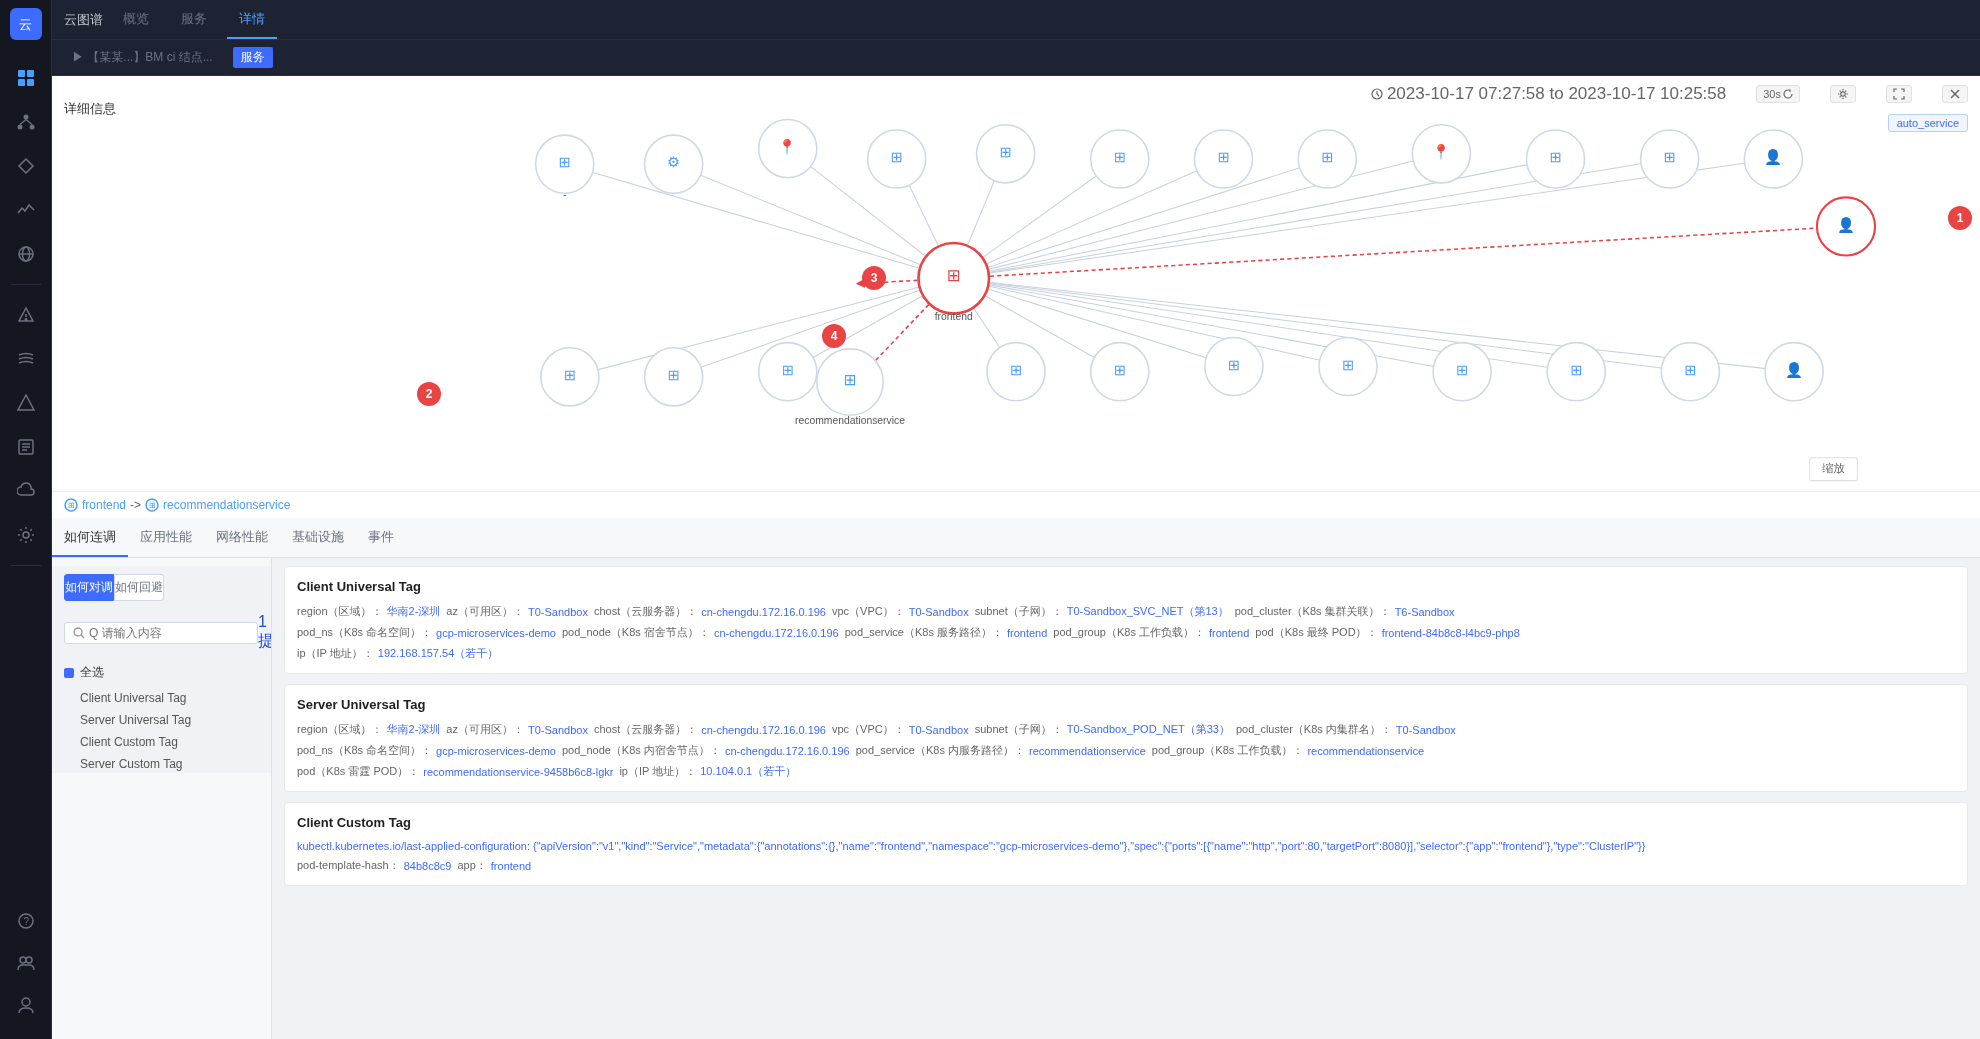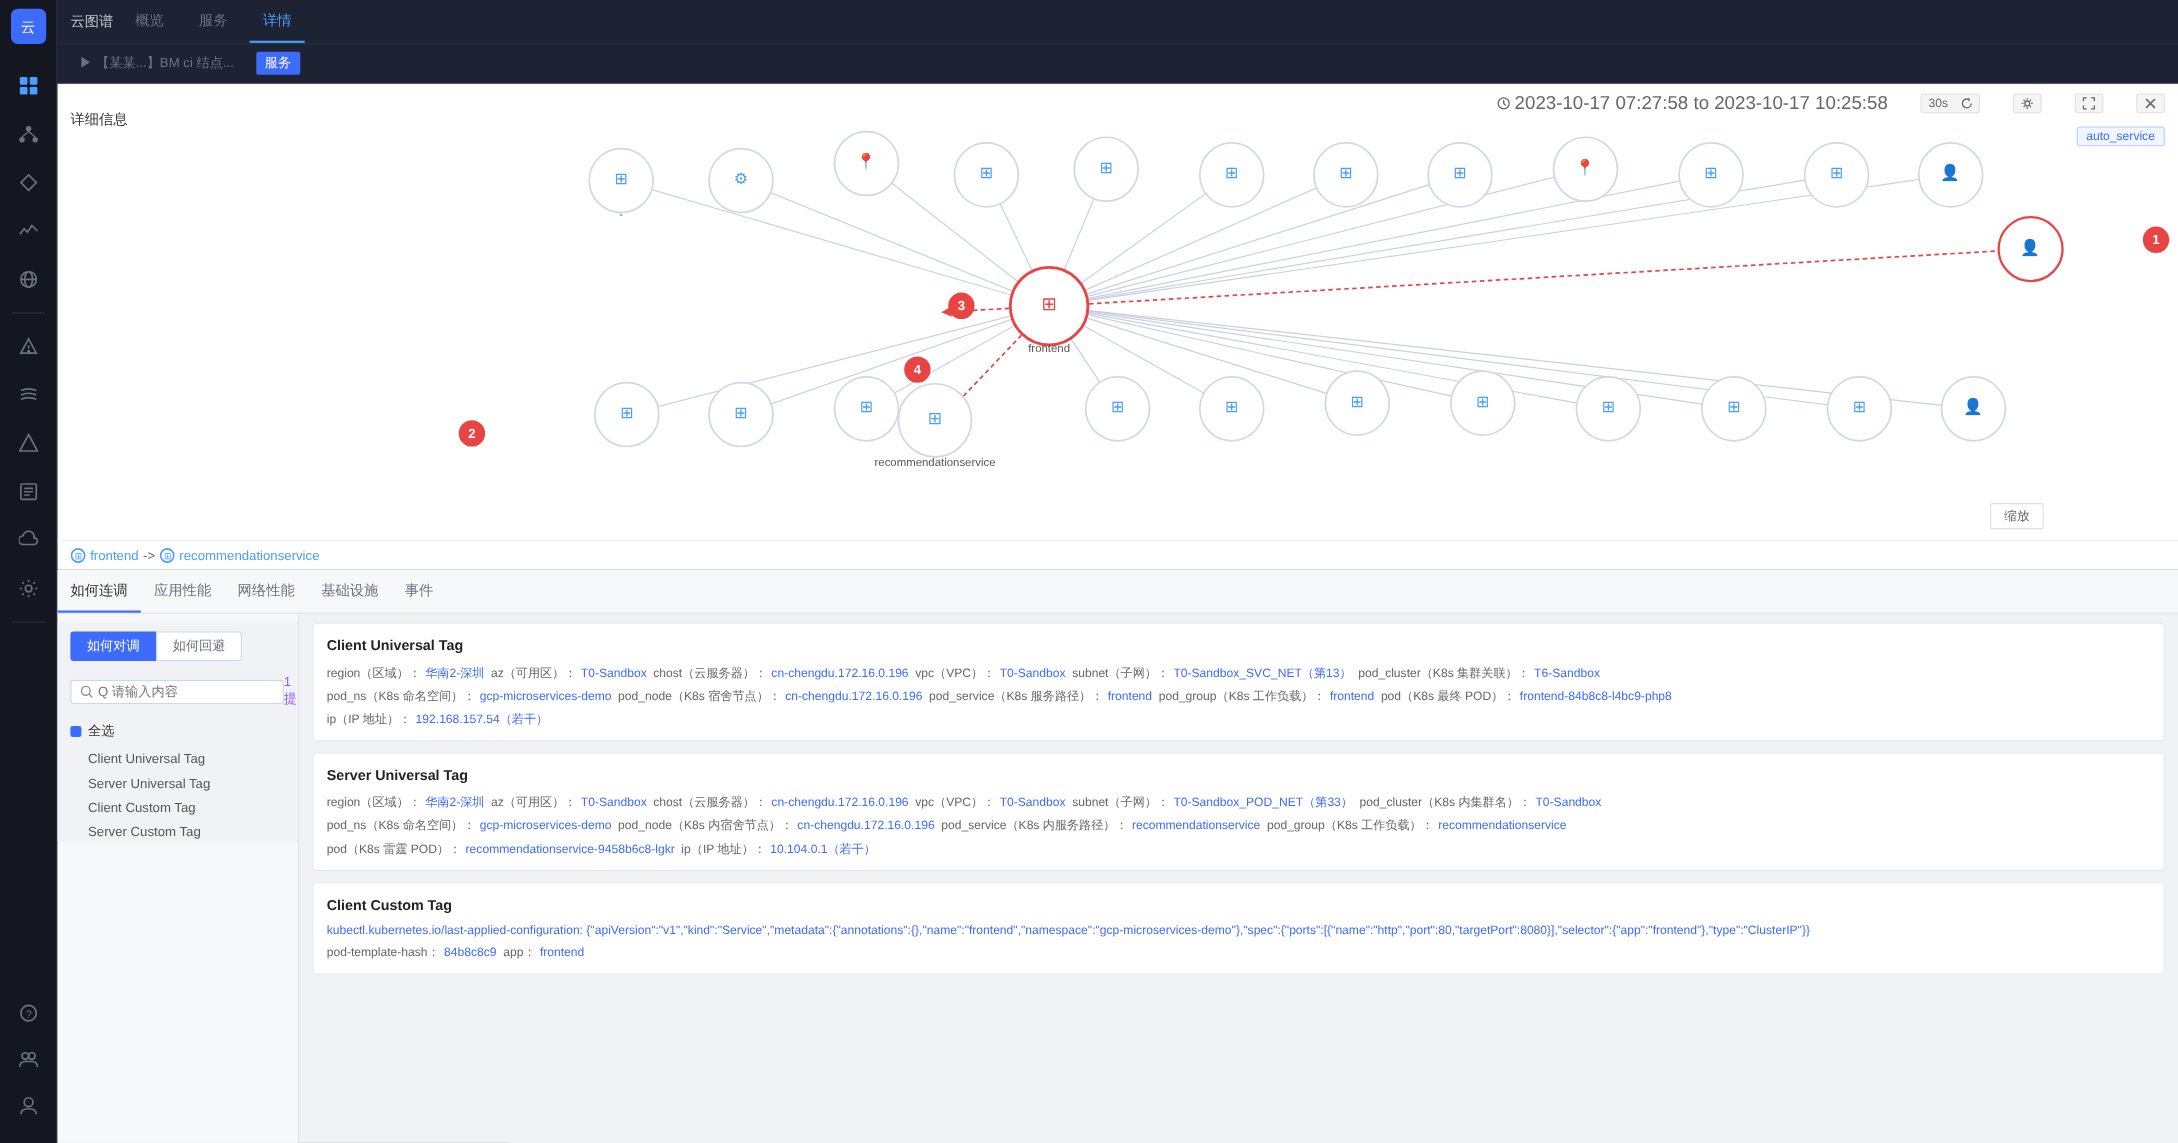--- a/index.html
+++ b/index.html
@@ -29,21 +29,21 @@
     .blue-badge { background: #3d6bfc; color: white; padding: 2px 8px; border-radius: 2px; font-size: 12px; }
 
     
     .content-area { flex: 1; display: flex; flex-direction: column; overflow: hidden; }
 
     
     .graph-section { background: white; position: relative; height: 415px; flex-shrink: 0; overflow: hidden; }
     .graph-header { position: absolute; top: 24px; left: 12px; font-size: 13px; color: #333; z-index: 10; font-weight: 500; }
     .graph-toolbar { position: absolute; top: 8px; right: 12px; display: flex; align-items: center; gap: 8px; z-index: 10; }
     .graph-time { font-size: 17px; color: #666; display: flex; align-items: center; gap: 4px; }
-    .graph-btn { background: #f5f5f5; border: 1px solid #e0e0e0; border-radius: 3px; padding: 2px 6px; cursor: pointer; font-size: 11px; color: #666; display: flex; align-items: center; gap: 12px; margin-left: 22px; }
+    .graph-btn { background: #f5f5f5; border: 1px solid #e0e0e0; border-radius: 3px; padding: 2px 6px; cursor: pointer; font-size: 11px; color: #666; display: flex; align-items: center; gap: 2px; margin-left: 22px; }
     .auto-service-tag { background: #f0f5ff; border: 1px solid #b3d0ff; border-radius: 3px; padding: 2px 8px; font-size: 11px; color: #3d6bfc; }
 
     
     .graph-svg { width: 100%; height: 100%; }
 
     
     .node-circle { fill: white; stroke: #d0d7e6; stroke-width: 1.5; }
     .node-label { font-size: 10px; fill: #555; text-anchor: middle; }
     .edge-line { stroke: #c8d0e0; stroke-width: 1; fill: none; }
     .edge-line-red { stroke: #e84444; stroke-width: 1.5; fill: none; stroke-dasharray: 4,3; }
@@ -57,30 +57,30 @@
     
     .bottom-panel { background: #f0f2f5; flex: 1; overflow-y: auto; display: flex; flex-direction: column; }
 
     
     .tabs-bar { background: #f7f8fa; border-bottom: 1px solid #e0e0e0; display: flex; align-items: center; padding: 0 0; height: 40px; flex-shrink: 0; }
     .tab-item { padding: 0 12px; height: 100%; display: flex; align-items: center; cursor: pointer; font-size: 13px; color: #6b7280; border-bottom: 2px solid transparent; }
     .tab-item.active { color: #333; border-bottom: 2px solid #3d6bfc; font-weight: 500; }
 
     
     .sub-tabs { display: flex; gap: 0; padding: 8px 12px; background: #f0f2f5; flex-shrink: 0; }
-    .sub-tab { padding: 4px 14px; border: 1px solid #d0d7e6; cursor: pointer; font-size: 12px; color: #6b7280; background: white; }
+    .sub-tab { padding: 4px 0; border: 1px solid #d0d7e6; cursor: pointer; font-size: 12px; color: #6b7280; background: white; }
     .sub-tab:first-child { border-radius: 3px 0 0 3px; }
     .sub-tab:last-child { border-radius: 0 3px 3px 0; }
     .sub-tab.active { background: #3d6bfc; color: white; border-color: #3d6bfc; }
 
     
     .search-bar { padding: 4px 12px; display: flex; align-items: center; background: #f0f2f5; flex-shrink: 0; }
     .search-input-wrap { display: flex; align-items: center; background: white; border: 1px solid #d0d7e6; border-radius: 3px; padding: 3px 8px; width: 200px; gap: 4px; }
     .search-input-wrap input { border: none; outline: none; font-size: 12px; color: #333; width: 160px; background: transparent; }
-    .search-right { margin-left: auto; font-size: 12px; color: #8b5cf6; }
+    .search-right { margin-left: auto; font-size: 16px; color: #1d4ed8; }
 
     
     .tag-section { padding: 8px 12px 0 12px; background: #f0f2f5; }
     .section-header { display: flex; align-items: center; gap: 6px; margin-bottom: 8px; }
     .section-dot { width: 10px; height: 10px; background: #3d6bfc; border-radius: 2px; flex-shrink: 0; }
     .section-title { font-size: 12px; color: #333; font-weight: 500; }
     .section-items { padding-left: 16px; display: flex; flex-direction: column; gap: 4px; margin-bottom: 8px; }
     .section-item { font-size: 12px; color: #555; cursor: pointer; padding: 2px 0; }
 
     

